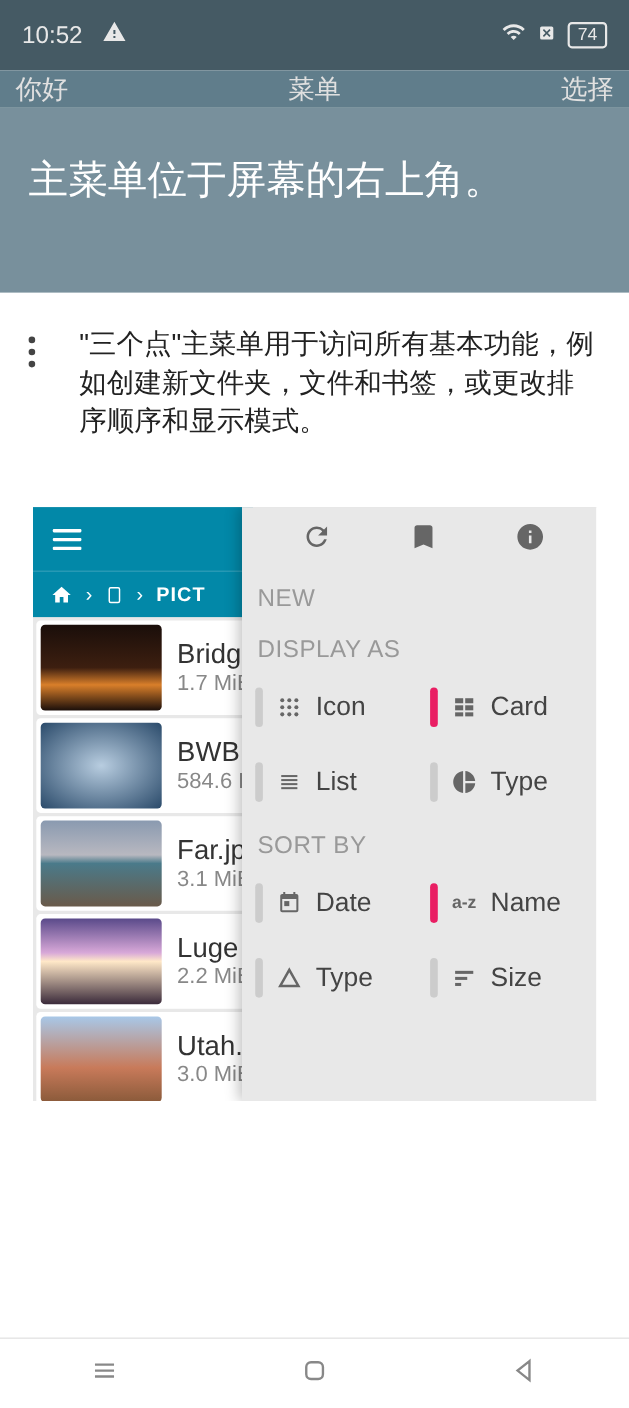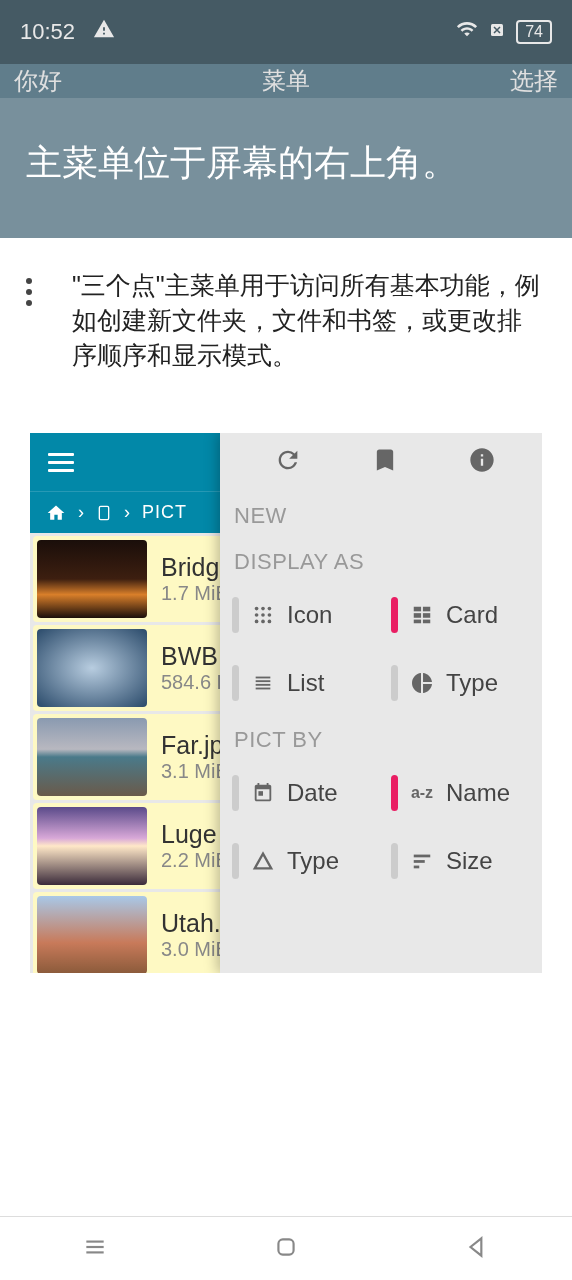--- a/index.html
+++ b/index.html
@@ -6,39 +6,39 @@
 body { width: 572px; height: 1280px; background: #fff; overflow: hidden; position: relative; }
 
 .status-bar { height: 64px; background: #455a64; display: flex; align-items: center; justify-content: space-between; padding: 0 20px; color: #e8e8e8; font-size: 22px; }
 .status-left { display: flex; align-items: center; gap: 18px; }
 .status-right { display: flex; align-items: center; gap: 10px; }
 .battery-box { border: 2px solid #e8e8e8; border-radius: 4px; padding: 1px 7px; font-size: 16px; }
 
 .header-bar { height: 34px; background: #607d8b; display: flex; align-items: center; justify-content: space-between; padding: 0 14px; color: #e0e0e0; font-size: 24px; }
 .header-center { position: absolute; left: 50%; transform: translateX(-50%); font-weight: 500; }
 
-.hero { background: #78909c; padding: 40px 26px 50px; }
+.hero { background: #78909c; padding: 40px 26px 78px; }
 .hero-text { color: #fff; font-size: 36px; line-height: 1.4; }
 
 .desc-row { display: flex; padding: 30px 26px 20px; gap: 40px; }
 .dots-icon { display: flex; flex-direction: column; gap: 5px; margin-top: 10px; }
 .dots-icon span { width: 6px; height: 6px; background: #444; border-radius: 50%; }
 .desc-text { font-size: 25px; line-height: 1.4; color: #222; flex: 1; }
 
 .screenshot-container { position: relative; margin: 40px 30px 0; height: 540px; overflow: hidden; }
 
 .file-panel { position: absolute; left: 0; top: 0; width: 200px; height: 540px; background: #e8e8e8; }
 .file-header { height: 58px; background: #0288a8; display: flex; align-items: center; padding: 0 18px; }
 .hamburger { display: flex; flex-direction: column; gap: 5px; }
 .hamburger span { width: 26px; height: 3px; background: #fff; border-radius: 1px; }
 .breadcrumb { height: 42px; background: #0288a8; display: flex; align-items: center; gap: 12px; padding: 0 16px; color: #fff; font-size: 18px; border-top: 1px solid rgba(255,255,255,0.15); }
-.breadcrumb-text { font-weight: 400; letter-spacing: 1px; }
+.breadcrumb-text { font-weight: 700; letter-spacing: 1px; }
 
 .file-list { background: #e8e8e8; }
-.file-item { display: flex; align-items: center; height: 86px; background: #fef9c3; margin: 3px 3px; border-radius: 4px; overflow: hidden; }
+.file-item { display: flex; align-items: center; height: 86px; background: #ffffff; margin: 3px 3px; border-radius: 4px; overflow: hidden; }
 .file-thumb { width: 110px; height: 78px; border-radius: 4px; margin: 4px; flex-shrink: 0; }
 .file-info { padding-left: 10px; overflow: hidden; }
 .file-name { font-size: 25px; color: #333; white-space: nowrap; }
 .file-size { font-size: 20px; color: #888; white-space: nowrap; }
 
 .menu-panel { position: absolute; left: 190px; top: 0; width: 330px; height: 540px; background: #e8e8e8; box-shadow: -3px 0 12px rgba(0,0,0,0.25); }
 .menu-top { height: 58px; display: flex; align-items: center; justify-content: space-around; padding: 0 20px; }
 .menu-top svg { width: 28px; height: 28px; }
 
 .section-label { font-size: 22px; color: #999; padding: 12px 14px 8px; letter-spacing: 0.5px; }
@@ -235,21 +235,21 @@
         <div class="menu-bar-ind"></div>
         <span class="menu-icon">
           <svg width="24" height="24" viewBox="0 0 24 24" fill="#666">
               <path d="M11 2v20c-5.07-.5-9-4.79-9-10s3.93-9.5 9-10zm2.03 0v8.99H22c-.47-4.74-4.24-8.52-8.97-8.99zm0 11.01V22c4.74-.47 8.5-4.25 8.97-8.99h-8.97z"></path>
             </svg>
         </span>
         <span class="menu-label">Type</span>
       </div>
     </div>
 
-    <div class="section-label">PICT BY</div>
+    <div class="section-label">SORT BY</div>
     <div class="menu-grid">
       <div class="menu-item">
         <div class="menu-bar-ind"></div>
         <span class="menu-icon">
           <svg width="22" height="22" viewBox="0 0 24 24" fill="#666">
               <path d="M19 3h-1V1h-2v2H8V1H6v2H5c-1.1 0-2 .9-2 2v14c0 1.1.9 2 2 2h14c1.1 0 2-.9 2-2V5c0-1.1-.9-2-2-2zm0 16H5V8h14v11z"></path>
               <rect x="7" y="10" width="5" height="5"></rect>
             </svg>
         </span>
         <span class="menu-label">Date</span>

